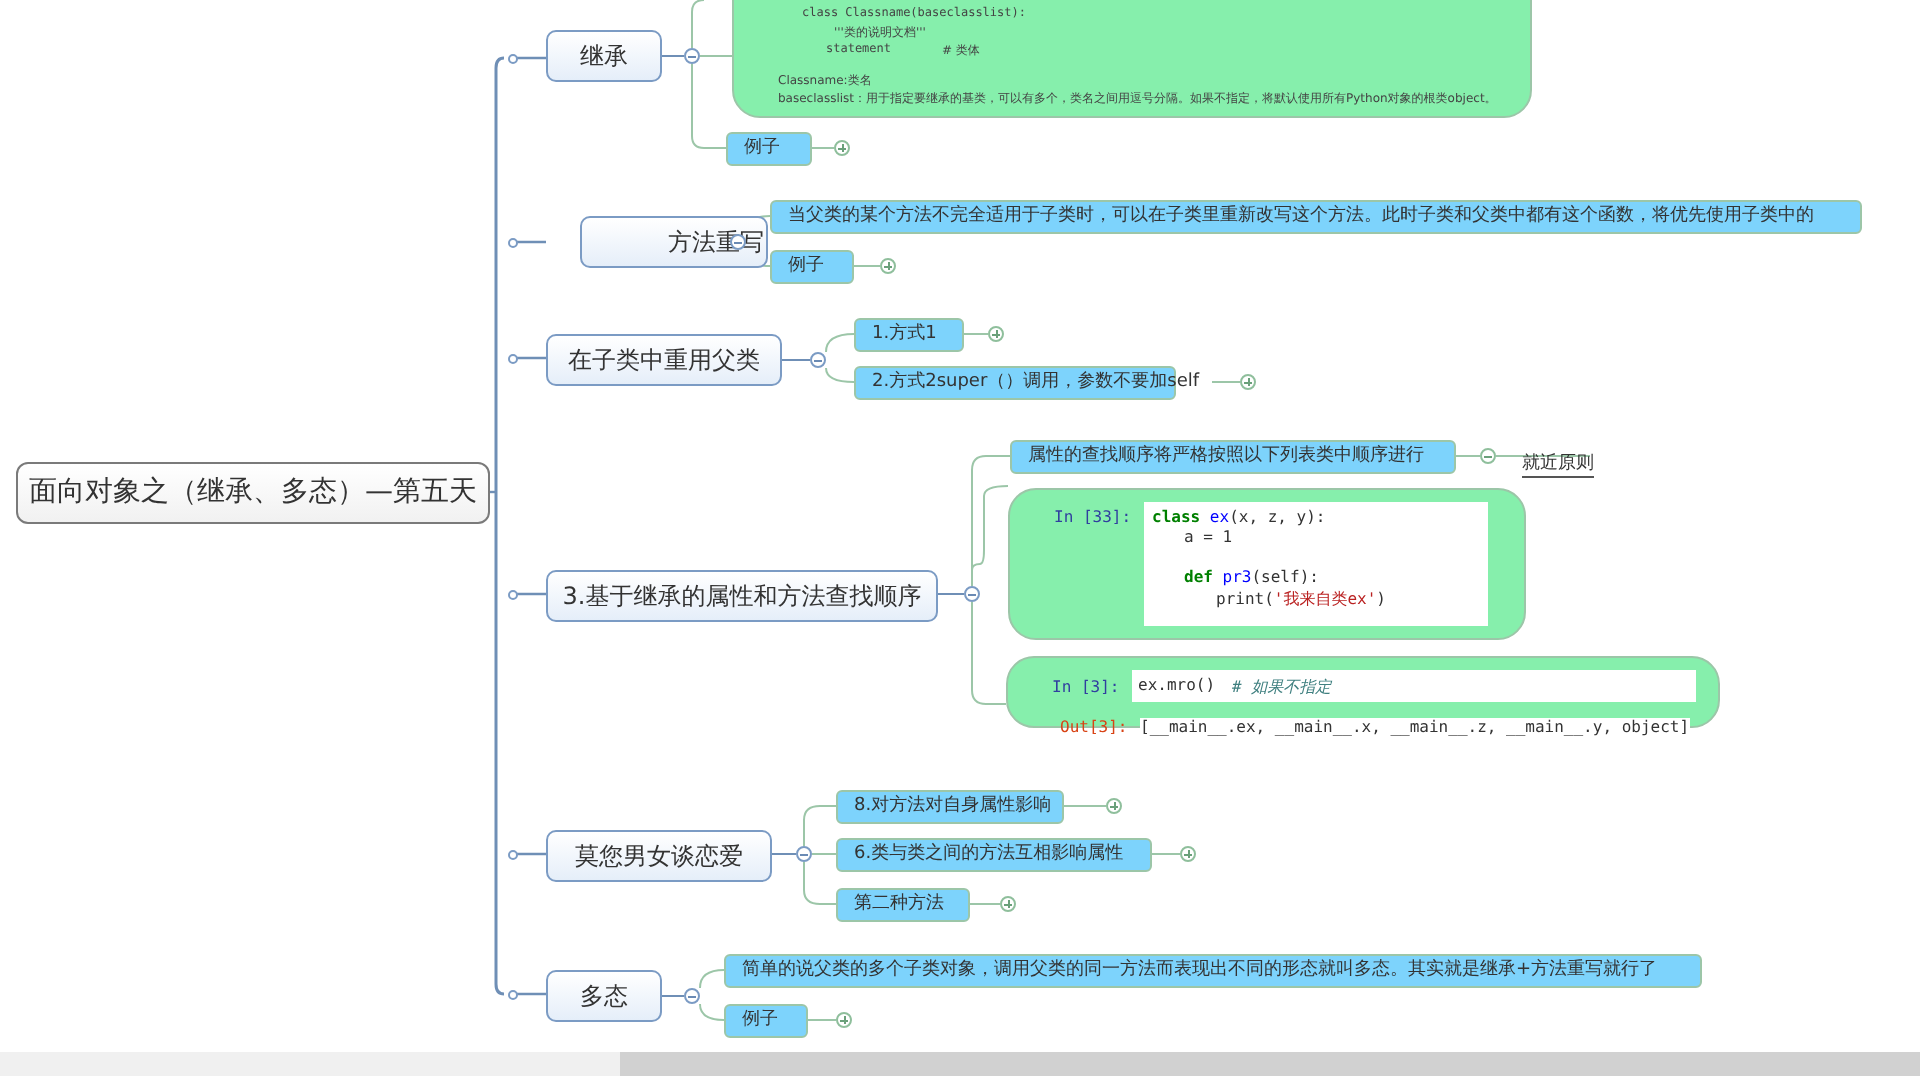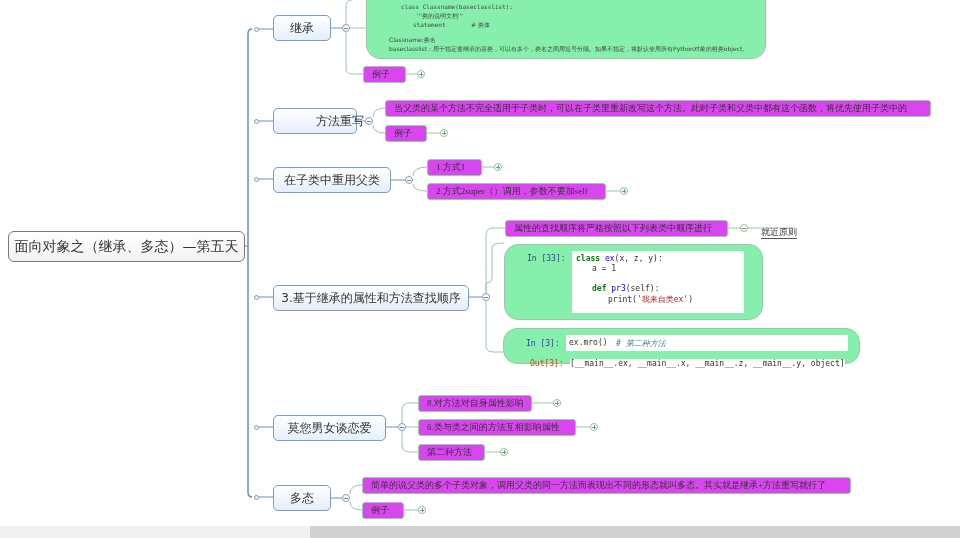--- a/index.html
+++ b/index.html
@@ -17,22 +17,22 @@
     background:linear-gradient(#ffffff,#f1f1f1);
     font-size:14px; line-height:29px; text-align:center; color:#333;
   }
   .main {
     height:26px; border:1px solid #7b9bc4; border-radius:5px;
     background:linear-gradient(#ffffff,#e5eef9);
     font-size:12px; line-height:24px; text-align:center; color:#333;
   }
   .leaf {
     height:17px; border:1px solid #9cc6a8; border-radius:3px;
-    background:#d946ef;
-    font-size:9px; line-height:15px; padding:0 8px; color:#333;font-family:Liberation Serif, serif;
+    background:#7dd3fc;
+    font-size:9px; line-height:15px; padding:0 8px; color:#333;
   }
   .bigcard {
     border:1px solid #9cc6a8; border-radius:14px; background:#86efac;
   }
   .codecell {
     position:absolute; background:#ffffff; font-family:"DejaVu Sans Mono", monospace;
     font-size:8px; color:#333;
   }
   .inprompt { color:#303f9f; font-family:"DejaVu Sans Mono", monospace; font-size:8px; position:absolute; }
   .outprompt { color:#d84315; font-family:"DejaVu Sans Mono", monospace; font-size:8px; position:absolute; }
@@ -120,31 +120,31 @@
   <div class="small" style="position:absolute;left:34px;top:16px;font-family:'DejaVu Sans Mono',monospace;">class Classname(baseclasslist):</div>
   <div class="small" style="position:absolute;left:50px;top:25px;">'''类的说明文档'''</div>
   <div class="small" style="position:absolute;left:46px;top:34px;font-family:'DejaVu Sans Mono',monospace;">statement</div>
   <div class="small" style="position:absolute;left:104px;top:34px;"># 类体</div>
   <div class="small" style="position:absolute;left:22px;top:49px;">Classname:类名</div>
   <div class="small" style="position:absolute;left:22px;top:58px;">baseclasslist：用于指定要继承的基类，可以有多个，类名之间用逗号分隔。如果不指定，将默认使用所有Python对象的根类object。</div>
 </div>
 <div class="node leaf" style="left:363px;top:66px;width:43px;">例子</div>
 <div class="toggle plus green" style="left:417px;top:70px"></div>
 
-<div class="node main" style="left:273px;top:108px;width:84px;padding-left:42px;">方法重写</div>
+<div class="node main" style="left:290px;top:108px;width:94px;padding-left:42px;">方法重写</div>
 <div class="toggle" style="left:365px;top:117px"></div>
 <div class="node leaf" style="left:385px;top:100px;width:546px;">当父类的某个方法不完全适用于子类时，可以在子类里重新改写这个方法。此时子类和父类中都有这个函数，将优先使用子类中的</div>
 <div class="node leaf" style="left:385px;top:125px;width:42px;">例子</div>
 <div class="toggle plus green" style="left:440px;top:129px"></div>
 
 <div class="node main" style="left:273px;top:167px;width:118px;">在子类中重用父类</div>
 <div class="toggle" style="left:405px;top:176px"></div>
 <div class="node leaf" style="left:427px;top:159px;width:55px;">1.方式1</div>
 <div class="toggle plus green" style="left:494px;top:163px"></div>
-<div class="node leaf" style="left:427px;top:183px;width:179px;">2.方式2super（）调用，参数不要加self</div>
+<div class="node leaf" style="left:427px;top:183px;width:161px;">2.方式2super（）调用，参数不要加self</div>
 <div class="toggle plus green" style="left:620px;top:187px"></div>
 
 <div class="node main" style="left:273px;top:285px;width:196px;">3.基于继承的属性和方法查找顺序</div>
 <div class="toggle" style="left:482px;top:293px"></div>
 <div class="node leaf" style="left:505px;top:220px;width:223px;">属性的查找顺序将严格按照以下列表类中顺序进行</div>
 <div class="toggle green" style="left:740px;top:224px"></div>
 <div class="label-underline" style="left:761px;top:217px;">就近原则</div>
 
 <div class="node bigcard" style="left:504px;top:244px;width:259px;height:76px;">
   <div class="inprompt" style="left:22px;top:9px;">In  [33]:</div>
@@ -161,21 +161,21 @@
     <div style="position:absolute;left:36px;top:43px;">
       <span>print(</span><span class="str">'我来自类ex'</span><span>)</span>
     </div>
   </div>
 </div>
 
 <div class="node bigcard" style="left:503px;top:328px;width:357px;height:36px;">
   <div class="inprompt" style="left:22px;top:10px;">In  [3]:</div>
   <div class="codecell" style="left:62px;top:6px;width:282px;height:16px;">
     <span style="position:absolute;left:3px;top:3px;">ex.mro()</span>
-    <span class="cmt" style="position:absolute;left:50px;top:3px;"># 第二种方法</span>
+    <span class="cmt" style="position:absolute;left:50px;top:3px;"># 如果不指定</span>
   </div>
   <div class="outprompt" style="left:26px;top:30px;">Out[3]:</div>
   <div class="codecell" style="left:66px;top:30px;">[__main__.ex, __main__.x, __main__.z, __main__.y, object]</div>
 </div>
 
 <div class="node main" style="left:273px;top:415px;width:113px;">莫您男女谈恋爱</div>
 <div class="toggle" style="left:398px;top:423px"></div>
 <div class="node leaf" style="left:418px;top:395px;width:114px;">8.对方法对自身属性影响</div>
 <div class="toggle plus green" style="left:553px;top:399px"></div>
 <div class="node leaf" style="left:418px;top:419px;width:158px;">6.类与类之间的方法互相影响属性</div>

